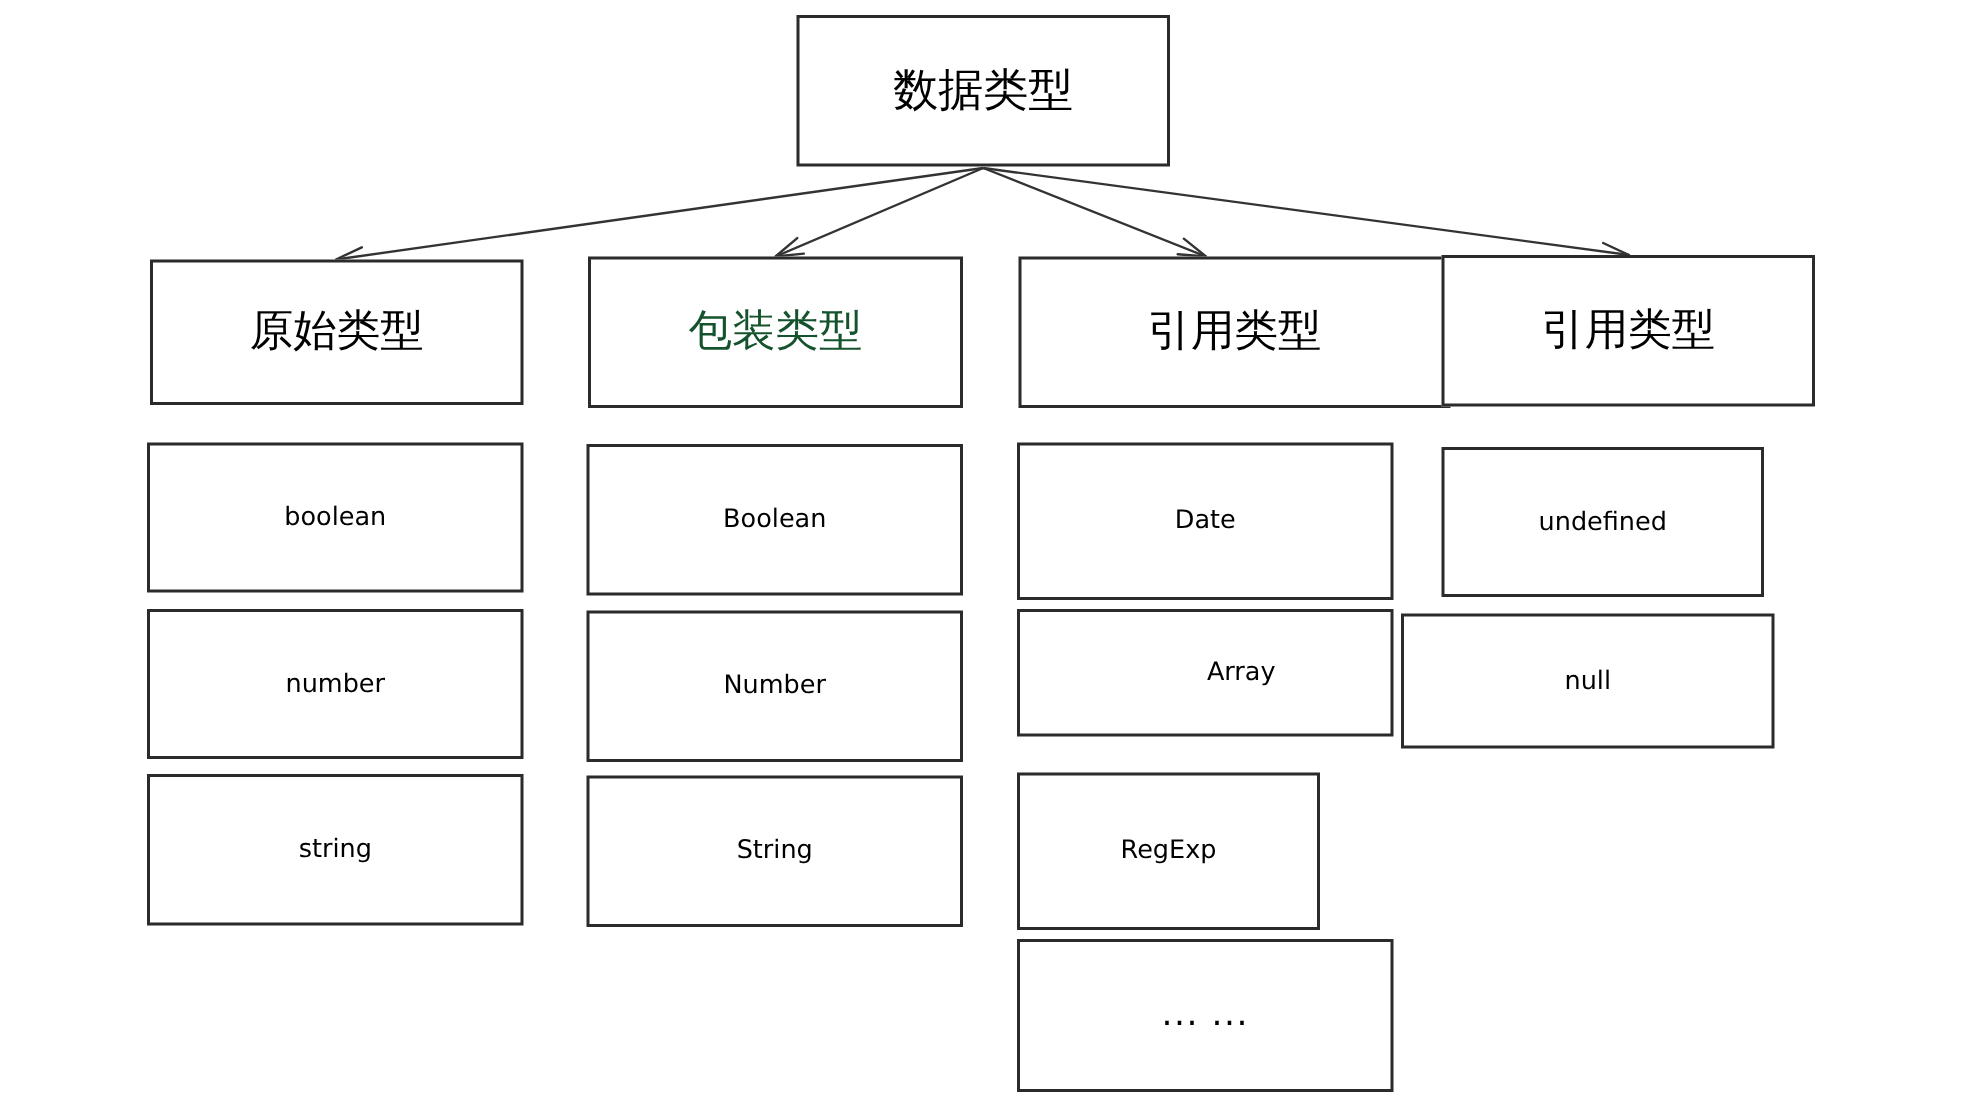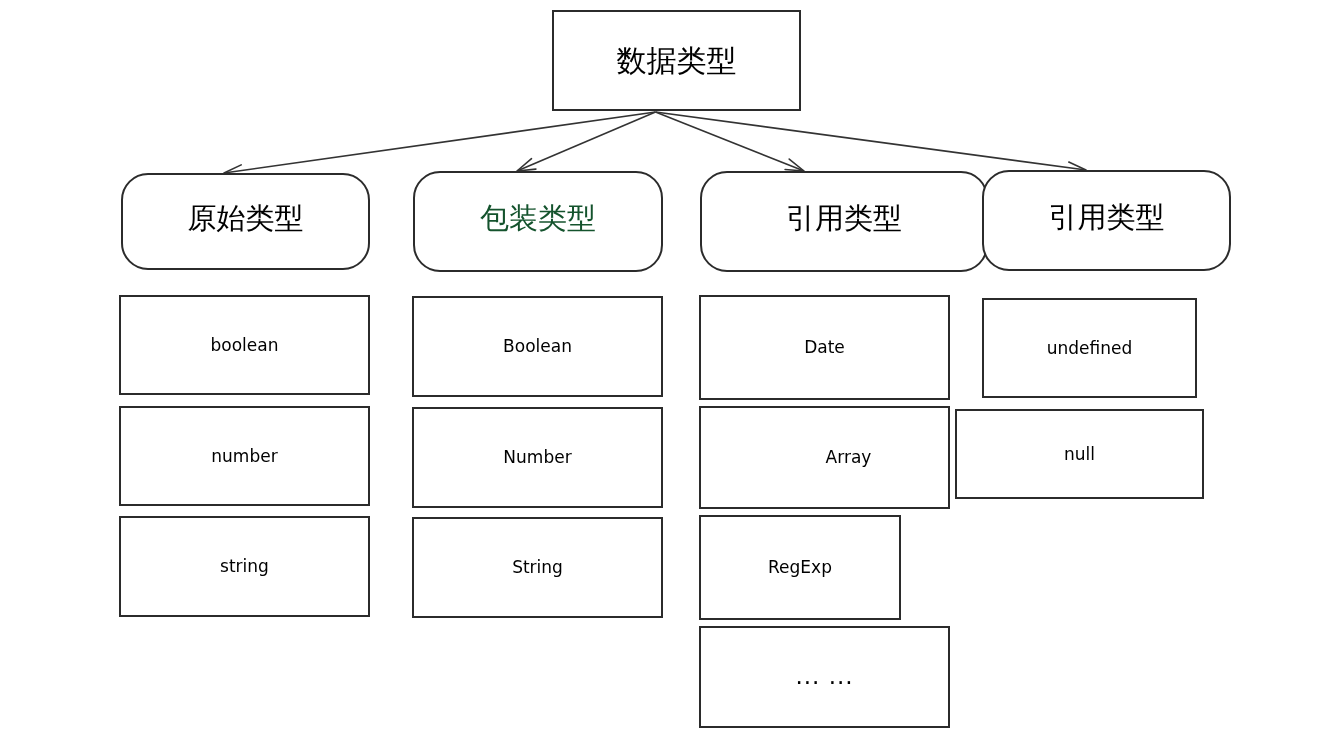--- a/index.html
+++ b/index.html
@@ -31,30 +31,28 @@
     position: absolute;
     box-sizing: border-box;
     border: 2px solid #2b2b2b;
     background: #ffffff;
     display: flex;
     align-items: center;
     justify-content: center;
     text-align: center;
     color: #000000;
     line-height: 1.2;
-    margin-left: 21px;
   }
   .node-root {
     font-size: 30px;
     font-family: "DejaVu Serif", "Liberation Serif", serif;
   }
   .node-category {
     font-size: 29px;
-    font-family: Liberation Mono, monospace;
-    border-radius: 27px;
+    font-family: Liberation Sans, sans-serif;
   }
   .node-leaf {
     font-size: 17px;
     font-family: "DejaVu Sans", "Liberation Sans", sans-serif;
   }
   .node-leaf.is-ellipsis {
     font-size: 23px;
     letter-spacing: 1px;
   }
 </style>
@@ -99,21 +97,21 @@
       </div>
       <div class="node node-leaf" style="left: 391px; top: 517px; width: 251px; height: 101px; border-color: rgb(43, 43, 43); color: rgb(0, 0, 0);">
         <span>String</span>
       </div>
       <div class="node node-category" style="left: 679px; top: 171px; width: 288px; height: 101px; border-color: rgb(43, 43, 43); color: rgb(0, 0, 0);">
         <span>引用类型</span>
       </div>
       <div class="node node-leaf" style="left: 678px; top: 295px; width: 251px; height: 105px; border-color: rgb(43, 43, 43); color: rgb(0, 0, 0);">
         <span>Date</span>
       </div>
-      <div class="node node-leaf" style="left: 678px; top: 406px; width: 251px; height: 103px; border-color: rgb(43, 43, 43); color: rgb(0, 0, 0); padding-left: 48px;">
+      <div class="node node-leaf" style="left: 678px; top: 406px; width: 251px; height: 85px; border-color: rgb(43, 43, 43); color: rgb(0, 0, 0); padding-left: 48px;">
         <span>Array</span>
       </div>
       <div class="node node-leaf" style="left: 678px; top: 515px; width: 202px; height: 105px; border-color: rgb(43, 43, 43); color: rgb(0, 0, 0);">
         <span>RegExp</span>
       </div>
       <div class="node node-leaf is-ellipsis" style="left: 678px; top: 626px; width: 251px; height: 102px; border-color: rgb(43, 43, 43); color: rgb(0, 0, 0);">
         <span>... ...</span>
       </div>
       <div class="node node-category" style="left: 961px; top: 170px; width: 249px; height: 101px; border-color: rgb(43, 43, 43); color: rgb(0, 0, 0);">
         <span>引用类型</span>

